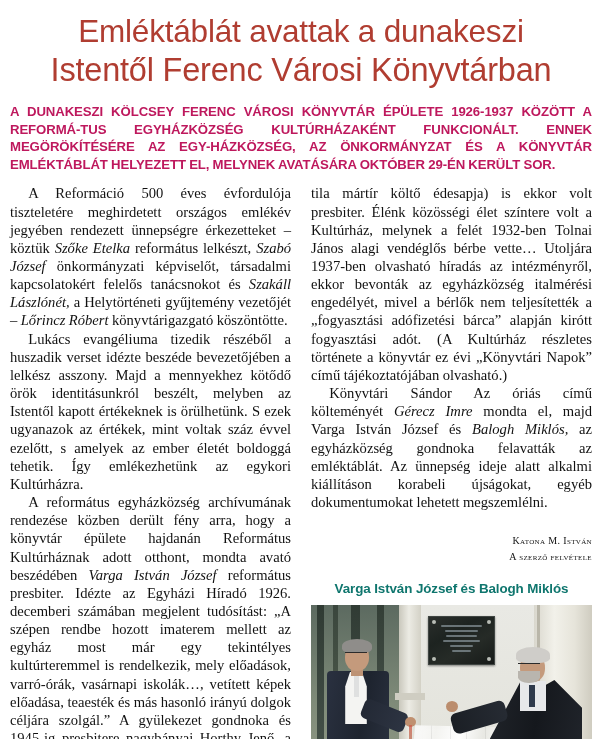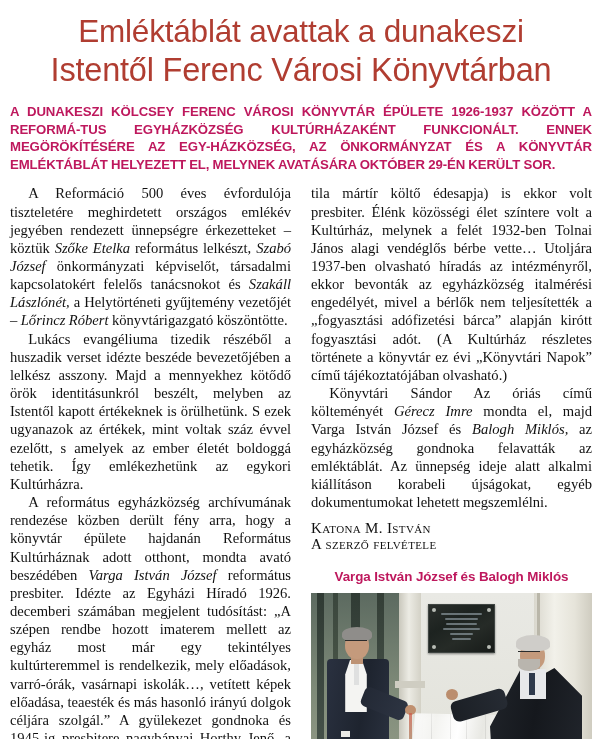--- a/index.html
+++ b/index.html
@@ -67,38 +67,39 @@
     text-indent:1.25em;
     margin:0;
     hyphens:manual;
     word-spacing:-0.2px;
   }
   .body-p.noind{text-indent:0;}
   .body-p i{}
 
   
   .byline{
-    font-size:15px;
+    text-align:right;
+    font-size:10px;
     line-height:15.4px;
     font-variant:small-caps;
     letter-spacing:0.35px;
-    margin-top:10px;
+    margin-top:22px;
   }
   .byline .b1{display:block;}
   .byline .b2{display:block;}
 
   
   .caption{
     font-family:"Liberation Sans", sans-serif;
     font-weight:bold;
     font-size:13.4px;
     line-height:17px;
     text-align:center;
     margin-top:16px;
-    color:#be185d;
+    color:#0f766e;
     letter-spacing:-0.1px;
   }
 
   
   .photo-wrap{
     margin-top:8px;
     width:281px;
     height:226px;
     position:relative;
     overflow:hidden;

